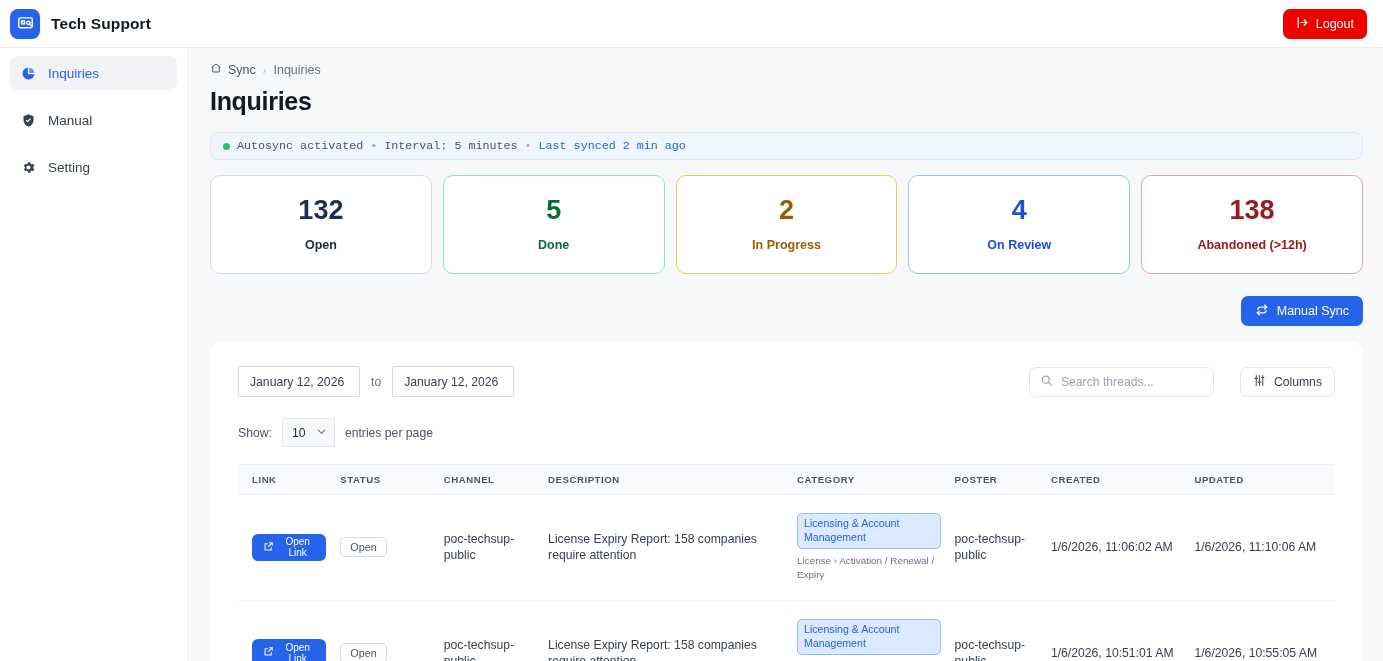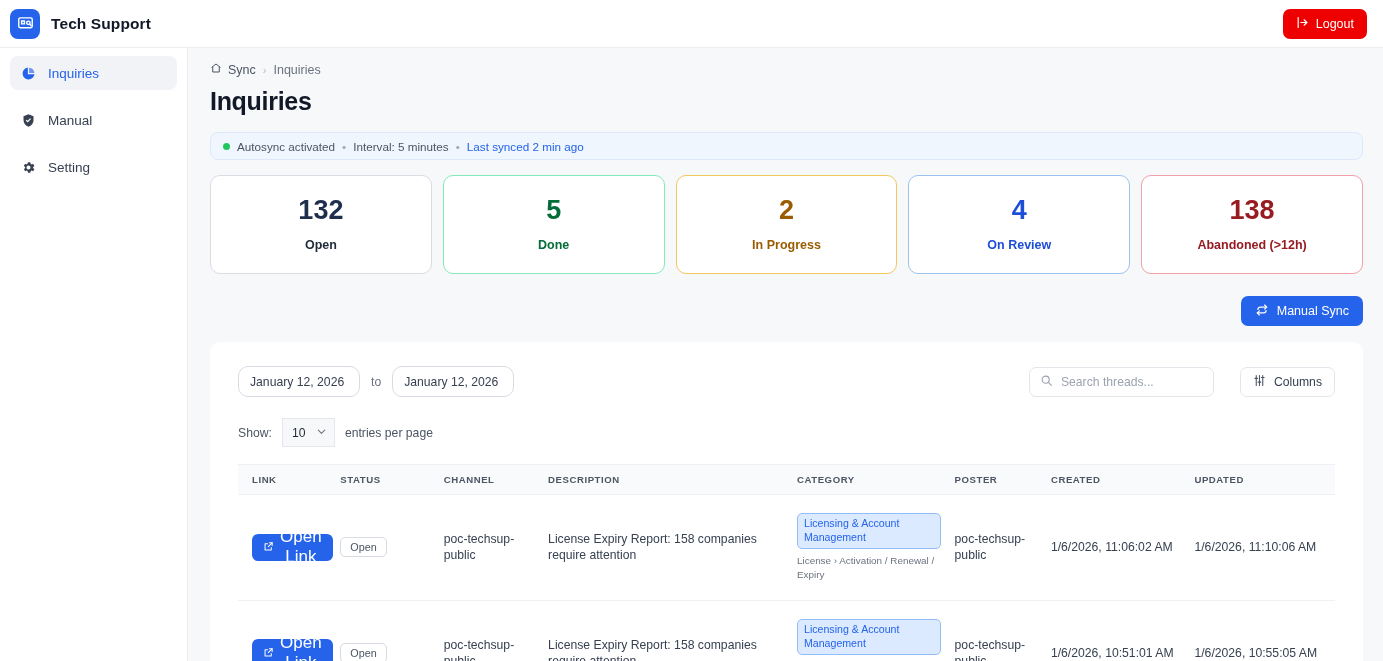--- a/index.html
+++ b/index.html
@@ -76,20 +76,21 @@
   .crumb-home { display: flex; align-items: center; gap: 6px; color: #4b5563; cursor: pointer; }
   .page-title { font-size: 25px; font-weight: bold; color: #111827; letter-spacing: -.3px; margin-bottom: 16px; }
 
   .sync-banner {
     background: #eff6fe; border: 1px solid #dde9fb;
     border-radius: 8px;
     height: 28px; display: flex; align-items: center;
     padding: 0 12px; gap: 7px;
     font-size: 11.7px; color: #4b5563;
     margin-right: 10px;
+    font-family: Liberation Mono, monospace;
   }
   .dot-green { width: 7px; height: 7px; border-radius: 50%; background: #22c55e; flex: 0 0 7px; }
   .sync-banner .mid-dot { color: #9aa3b0; }
   .sync-link { color: #2563eb; cursor: pointer; }
 
   
   .stats { display: flex; gap: 11px; margin-top: 15px; margin-right: 10px; }
   .stat-card {
     flex: 1 1 0; background: #fff;
     border-radius: 10px;
@@ -112,21 +113,21 @@
   
   .panel {
     background: #fff; border-radius: 10px;
     margin-top: 16px; margin-right: 10px;
     padding: 24px 28px 0 28px;
     height: 400px; overflow: hidden;
   }
   .filters { display: flex; align-items: center; }
   .date-input {
     width: 122px; height: 31px;
-    border: 1px solid #d7dbe2; border-radius: 10px;
+    border: 1px solid #d7dbe2; border-radius: 2px;
     background: #fff; padding: 0 11px;
     font-size: 12.2px; color: #374151;
     font-family: "Liberation Sans", sans-serif;
   }
   .to-label { margin: 8px 11px; font-size: 12.2px; color: #6b7280; }
   .right-tools { margin-left: auto; display: flex; align-items: center; gap: 26px; }
   .search-wrap {
     width: 185px; height: 30px;
     border: 1px solid #e2e5ea; border-radius: 7px;
     display: flex; align-items: center; gap: 8px; padding: 0 10px;
@@ -176,21 +177,21 @@
   .col-desc { width: 248px; }
   .col-cat { width: 157px; }
   .col-poster { width: 96px; }
   .col-created { width: 143px; }
   .col-updated { width: 140px; }
 
   .open-link-btn {
     background: #2563eb; color: #fff; border: none;
     border-radius: 6px; height: 27px; padding: 0 11px;
     display: inline-flex; align-items: center; gap: 6px;
-    font-size: 17px; font-family: "Liberation Sans", sans-serif; cursor: pointer;
+    font-size: 10px; font-family: "Liberation Sans", sans-serif; cursor: pointer;
   }
   .status-badge {
     display: inline-flex; align-items: center; justify-content: center;
     border: 1px solid #d7dbe2; border-radius: 5px;
     background: #fff; color: #4b5563;
     height: 20px; padding: 0 9px; font-size: 10.8px;
   }
   .cat-chip {
     display: block; background: #dbeafe; border: 1px solid #93bdf7;
     border-radius: 5px; color: #2563eb;

